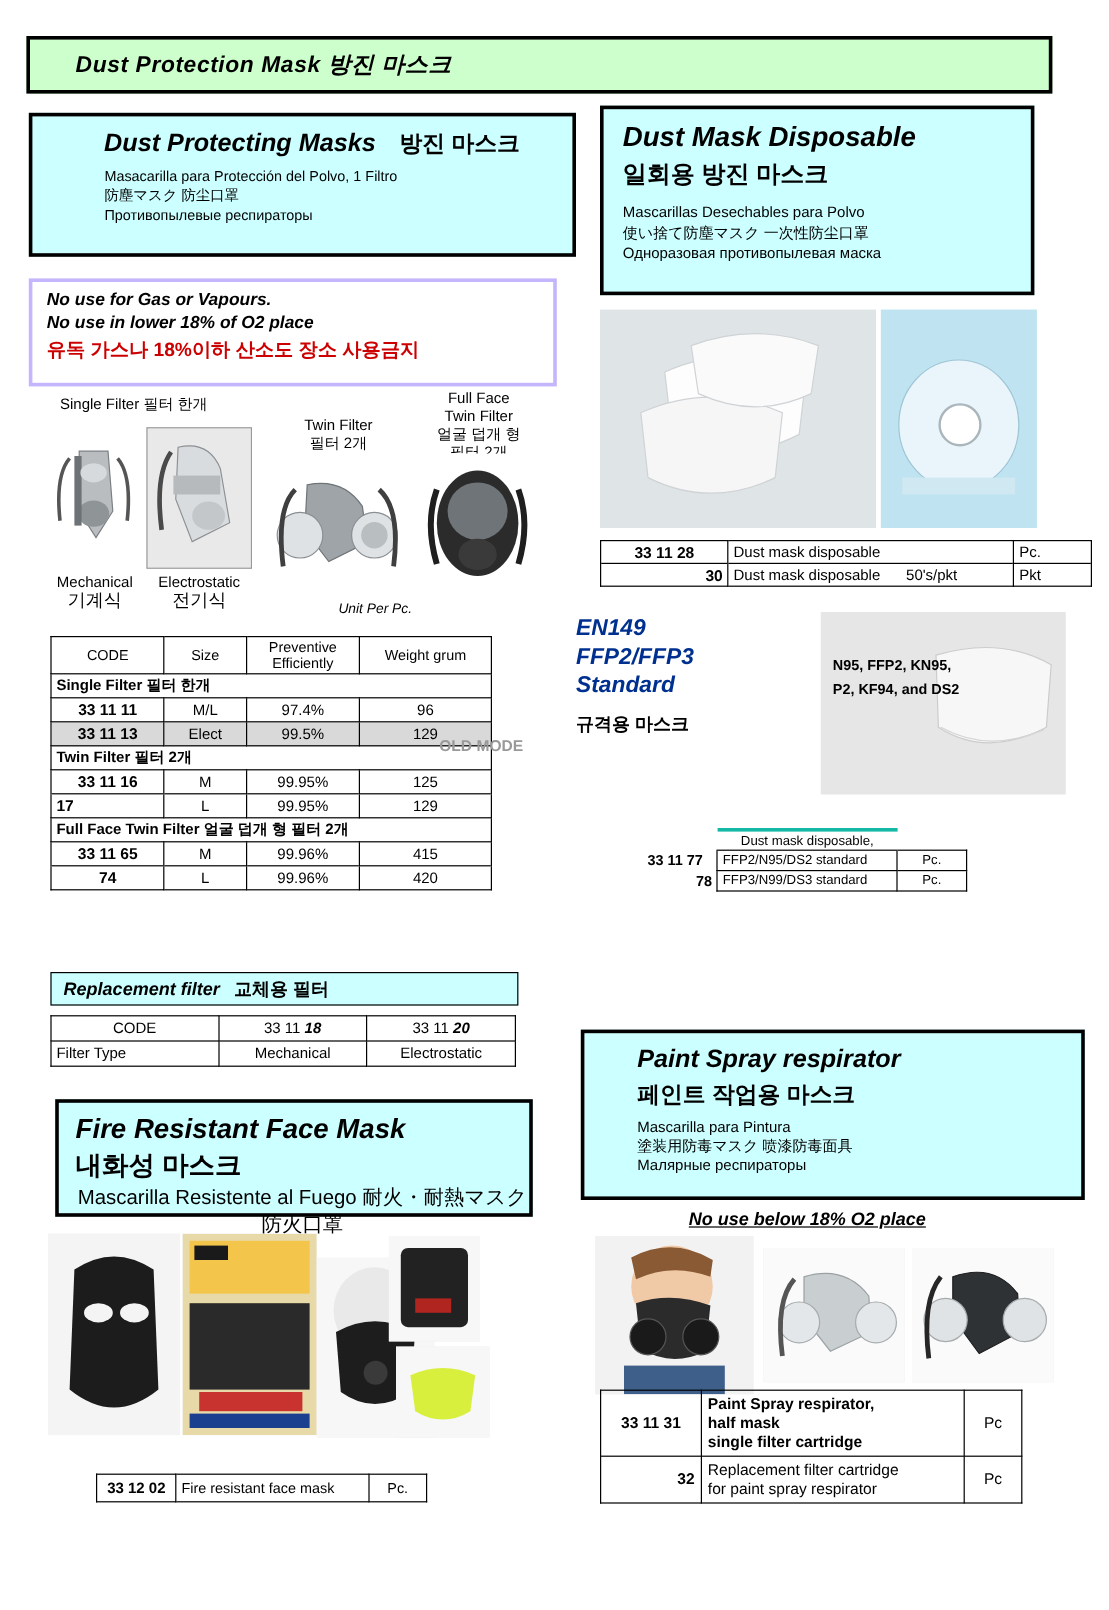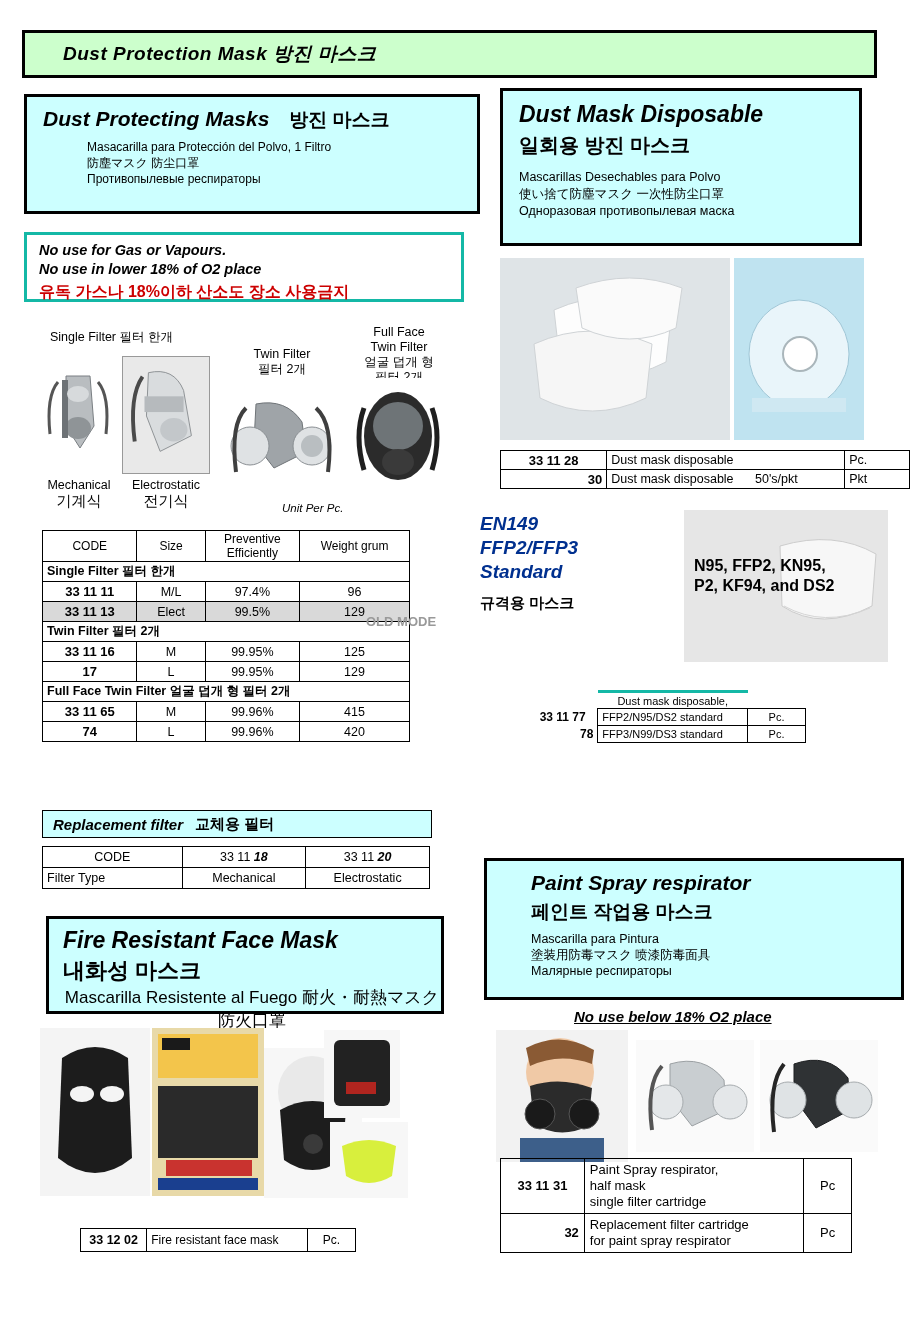--- a/index.html
+++ b/index.html
@@ -28,43 +28,43 @@
   }
   #main-title .t {
     font-size:19px; font-weight:bold; font-style:italic;
     padding-left:38px; letter-spacing:.5px;
   }
 
   
   .hdrbox { border:3px solid #000; background:#ccffff; }
 
   #sec-dpm { left:24px; top:94px; width:456px; height:120px; }
-  #sec-dpm .h1 { font-size:21px; font-weight:bold; font-style:italic; padding:10px 0 0 16px; }
+  #sec-dpm .h1 { font-size:21px; font-weight:bold; font-style:italic; padding:10px 0 0 16px;text-align:center; }
   #sec-dpm .h1 .kr { font-size:19px; font-weight:bold; font-style:normal; margin-left:14px; }
   #sec-dpm .sub { font-size:12px; padding-left:60px; line-height:16px; margin-top:6px; }
 
   #sec-dmd { left:500px; top:88px; width:362px; height:158px; }
   #sec-dmd .h1 { font-size:23px; font-weight:bold; font-style:italic; padding:10px 0 0 16px; }
   #sec-dmd .h2 { font-size:20px; font-weight:bold; padding:4px 0 0 16px; }
   #sec-dmd .sub { font-size:12.5px; padding-left:16px; line-height:17px; margin-top:10px; }
 
   #sec-frfm { left:46px; top:916px; width:398px; height:98px; }
   #sec-frfm .h1 { font-size:23px; font-weight:bold; font-style:italic; padding:8px 0 0 14px; }
   #sec-frfm .h2 { font-size:22px; font-weight:bold; padding:2px 0 0 14px; }
   #sec-frfm .sub { font-size:17px; padding-left:14px; margin-top:0;text-align:center; }
 
   #sec-psr { left:484px; top:858px; width:420px; height:142px; }
   #sec-psr .h1 { font-size:21px; font-weight:bold; font-style:italic; padding:10px 0 0 44px; }
   #sec-psr .h2 { font-size:19px; font-weight:bold; padding:4px 0 0 44px; }
   #sec-psr .sub { font-size:12.5px; padding-left:44px; line-height:16px; margin-top:6px; }
 
   
   #warn-box {
-    left:24px; top:232px; width:440px; height:70px;
-    border:3px solid #14b8a6; background:#fff;
+    left:24px; top:232px; width:440px; height:90px;
+    border:3px solid #c4b5fd; background:#fff;
     padding:6px 0 0 12px;
   }
   #warn-box .en { font-size:14.5px; font-style:italic; font-weight:bold; line-height:19px; }
   #warn-box .kr { font-size:16px; font-weight:bold; color:#cc0000; margin-top:3px; }
 
   
   .lbl { font-size:12.5px; line-height:15px; }
 
   
   .photo { background:#f2f2f2; position:absolute; overflow:hidden; }
@@ -100,21 +100,21 @@
   #disp-table { position:absolute; left:500px; top:450px; width:410px; }
   #disp-table td { height:19px; }
   #disp-table .code { font-weight:bold; font-size:13px; text-align:center; }
 
   
   #en149 { position:absolute; left:480px; top:512px; }
   #en149 .big { font-size:19px; font-weight:bold; font-style:italic; color:#00308f; line-height:24px; }
   #en149 .kr { font-size:15px; font-weight:bold; margin-top:10px; }
 
   #n95box { position:absolute; left:684px; top:510px; width:204px; height:152px; background:#e6e6e6; }
-  #n95box .txt { position:absolute; left:10px; top:46px; font-size:16px; font-weight:bold; line-height:20px; }
+  #n95box .txt { position:absolute; left:10px; top:34px; font-size:12px; font-weight:bold; line-height:20px; }
 
   
   #std-table { position:absolute; left:528px; top:690px; width:278px; }
   #std-table td { height:17px; font-size:11px; }
   #std-table .code { font-weight:bold; font-size:12px; text-align:center; }
 
   
   #fr-table { position:absolute; left:80px; top:1228px; width:276px; }
   #fr-table td { height:23px; font-size:12px; }
   #fr-table .code { font-weight:bold; font-size:12.5px; text-align:center; }
@@ -265,21 +265,21 @@
     <tr>
       <td class="grp" colspan="4">Twin Filter  필터 2개</td>
     </tr>
     <tr>
       <td class="code" style="border-bottom:none;">33 11 16</td>
       <td class="c" style="border-bottom:none;">M</td>
       <td class="c" style="border-bottom:none;">99.95%</td>
       <td class="c" style="border-bottom:none;">125</td>
     </tr>
     <tr>
-      <td class="code" style="text-align:center;">17</td>
+      <td class="code" style="text-align:left;">17</td>
       <td class="c">L</td>
       <td class="c">99.95%</td>
       <td class="c">129</td>
     </tr>
 
     <tr>
       <td class="grp" colspan="4">Full Face Twin Filter  얼굴 덥개 형 필터 2개</td>
     </tr>
     <tr>
       <td class="code" style="border-bottom:none;">33 11 65</td>
@@ -490,21 +490,21 @@
       <circle cx="28" cy="60" r="18" fill="#dfe3e5" stroke="#a6abae"></circle>
       <circle cx="94" cy="60" r="18" fill="#dfe3e5" stroke="#a6abae"></circle>
       <path d="M24 24 Q8 44 14 92" stroke="#262626" stroke-width="4" fill="none"></path>
     </svg>
   </div>
 
   <table id="psr-table">
     <tbody>
         <tr>
       <td class="code" style="width:84px;">33 11 31</td>
-      <td style="width:220px;">
+      <td style="width:220px;font-weight:bold;">
         <div>Paint Spray respirator,</div>
         <div>half mask</div>
         <div>single filter cartridge</div>
       </td>
       <td style="width:48px; text-align:center;">Pc</td>
     </tr>
     <tr>
       <td class="code" style="text-align:right;">32</td>
       <td>
         <div>Replacement filter cartridge</div>

